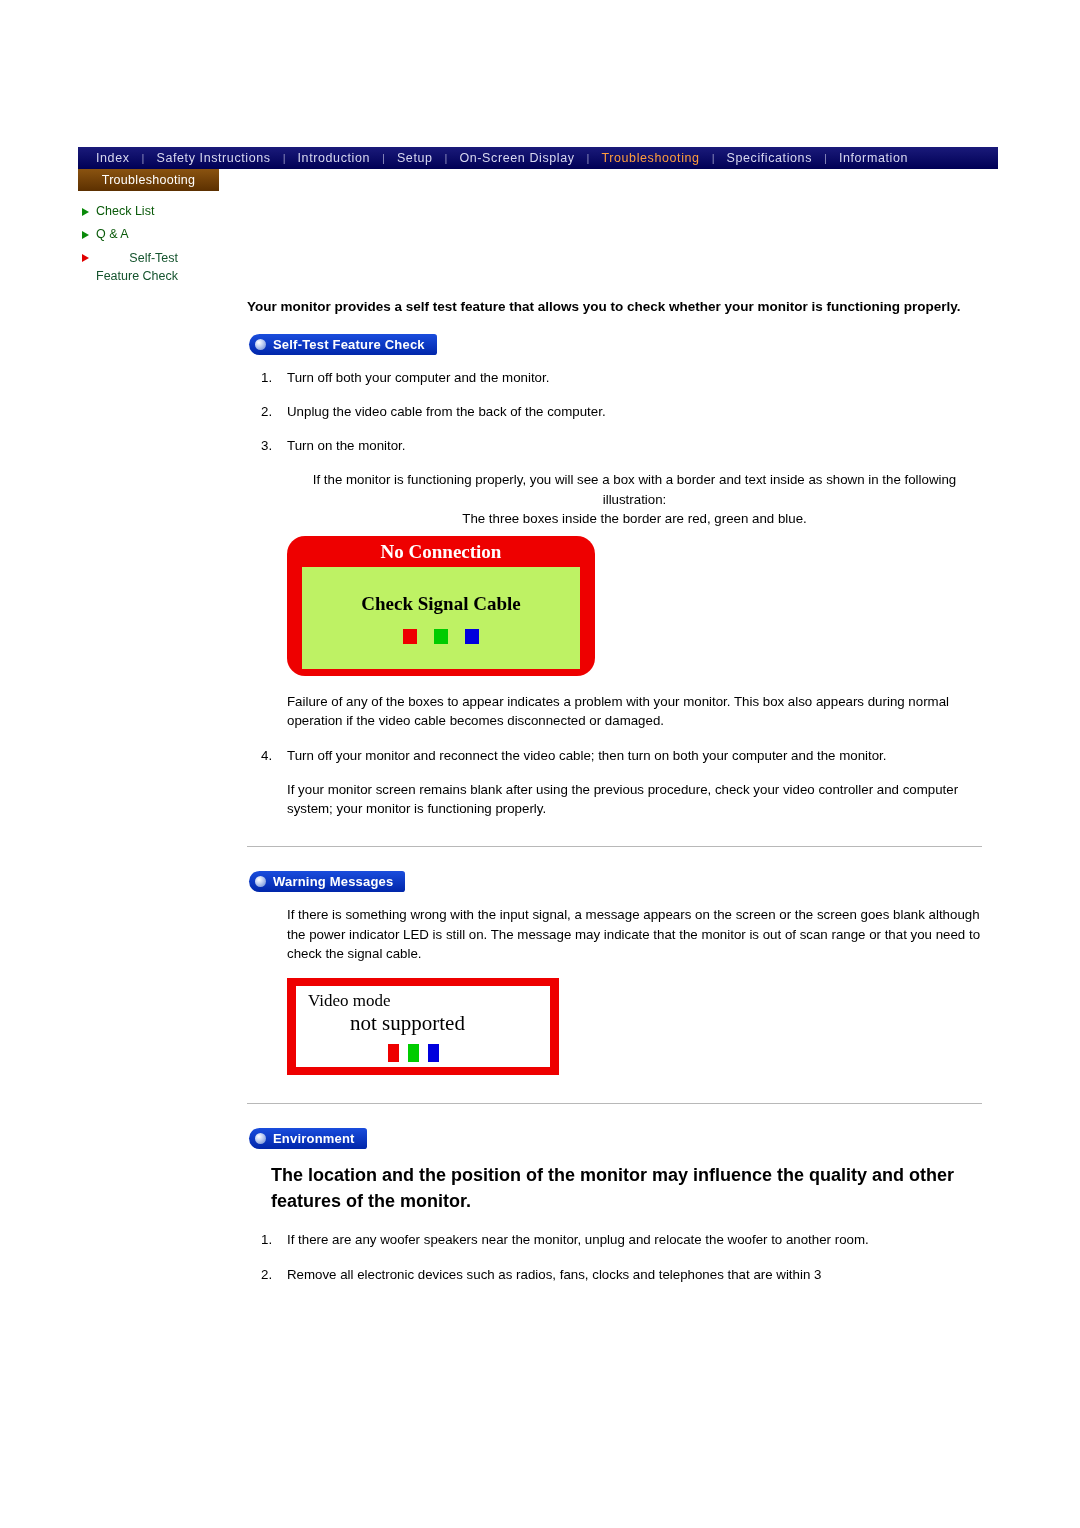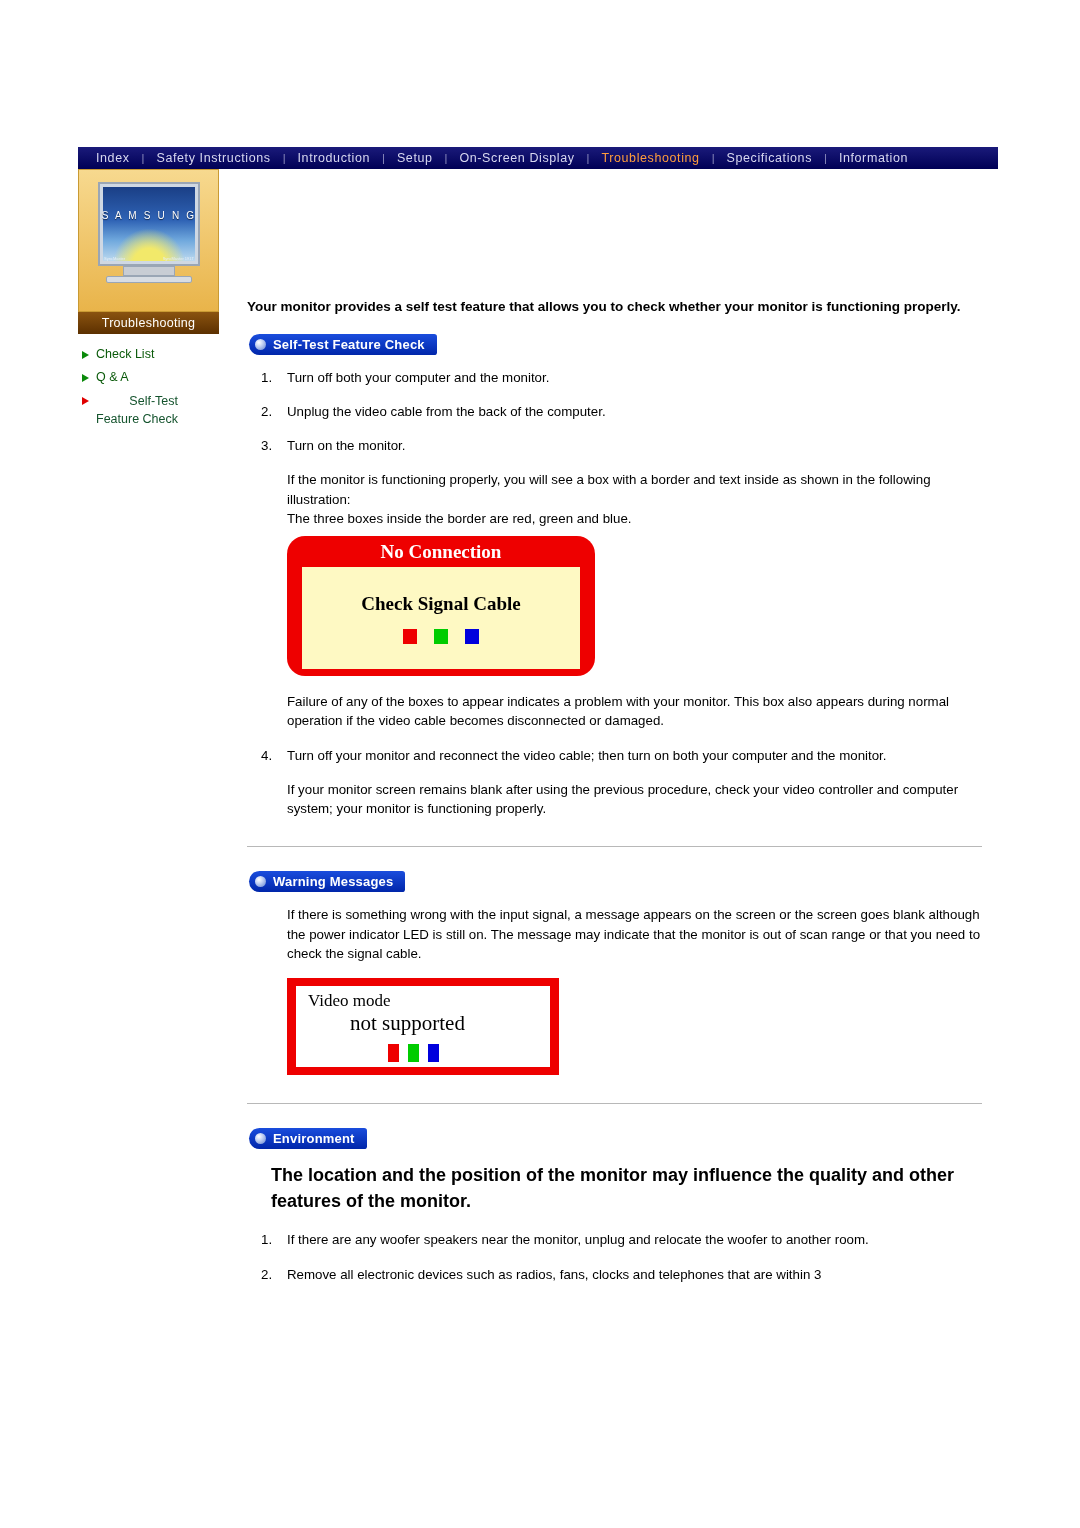--- a/index.html
+++ b/index.html
@@ -209,21 +209,21 @@
   .step-num {
     width: 26px;
     flex: 0 0 auto;
   }
   .step-txt { flex: 1 1 auto; }
   .para {
     font-size: 13.3px;
     line-height: 1.45;
     margin: 0 0 15px 40px;
   }
-  .para.tight { margin-bottom: 8px; }
+  .para.tight { margin-bottom: 8px; text-align: center; }
 
   
   .noconn {
     margin: 6px 0 16px 40px;
     width: 308px;
     height: 140px;
     background: #ee0000;
     display: flex;
     flex-direction: column;
     align-items: center;
@@ -234,21 +234,21 @@
   .noconn-title {
     color: #ffffff;
     font-family: "Liberation Serif", serif;
     font-size: 19px;
     font-weight: bold;
     margin-bottom: 4px;
   }
   .noconn-inner {
     width: 278px;
     height: 102px;
-    background: #fef9c3;
+    background: #bef264;
     display: flex;
     flex-direction: column;
     align-items: center;
     justify-content: center;
   }
   .noconn-msg {
     font-family: "Liberation Serif", serif;
     font-size: 19px;
     font-weight: bold;
     color: #000000;
@@ -321,32 +321,20 @@
   <span class="nav-item">On-Screen Display</span>
   <span class="nav-sep">|</span>
   <span class="nav-item active">Troubleshooting</span>
   <span class="nav-sep">|</span>
   <span class="nav-item">Specifications</span>
   <span class="nav-sep">|</span>
   <span class="nav-item">Information</span>
 </div>
 
 <div class="sidebar">
-  <div class="monitor-box">
-    <div class="monitor-screen">
-      <div class="screen-img"></div>
-      <div class="screen-text">S A M S U N G</div>
-      <div class="screen-sub">
-        <span>SyncMaster</span>
-        <span>SyncMaster 191T</span>
-      </div>
-    </div>
-    <div class="monitor-stand"></div>
-    <div class="monitor-base"></div>
-  </div>
   <div class="section-tab">Troubleshooting</div>
 
   <div class="side-links">
     <div class="side-link">
       <span class="bullet"></span>
       <span class="lbl">Check List</span>
     </div>
     <div class="side-link">
       <span class="bullet"></span>
       <span class="lbl">Q &amp; A</span>

